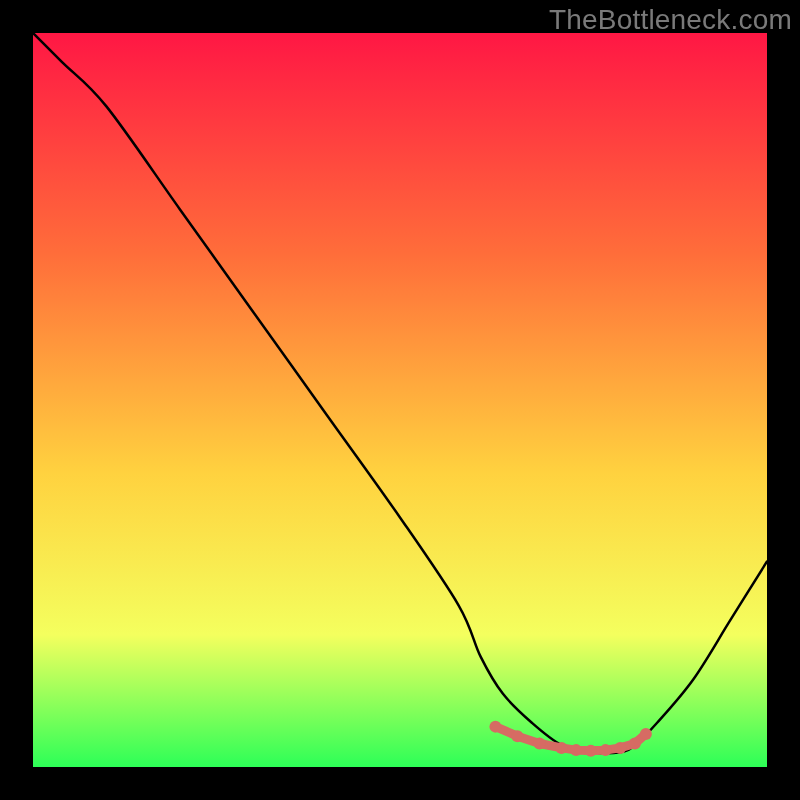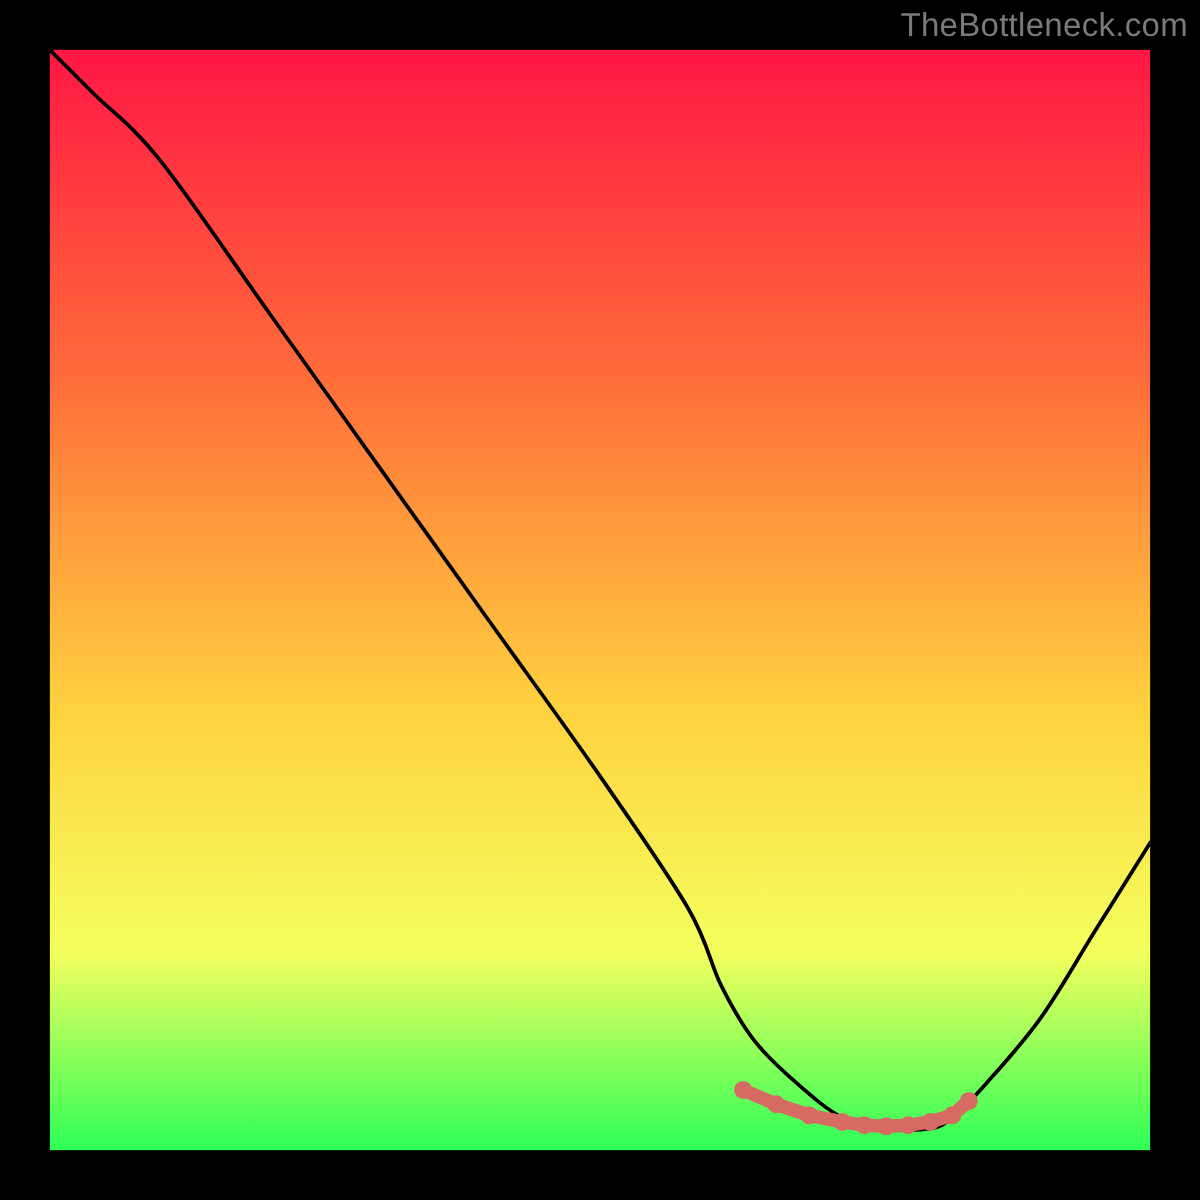--- a/index.html
+++ b/index.html
@@ -22,21 +22,21 @@
     top: 33px;
     width: 734px;
     height: 734px;
     overflow: hidden;
   }
   .watermark {
     position: absolute;
     top: 4px;
     right: 8px;
     color: #7a7a7a;
-    font-size: 22px;
+    font-size: 28px;
     font-weight: 500;
     letter-spacing: 0.2px;
     z-index: 5;
   }
   svg {
     display: block;
     position: absolute;
     inset: 0;
   }
 </style>

